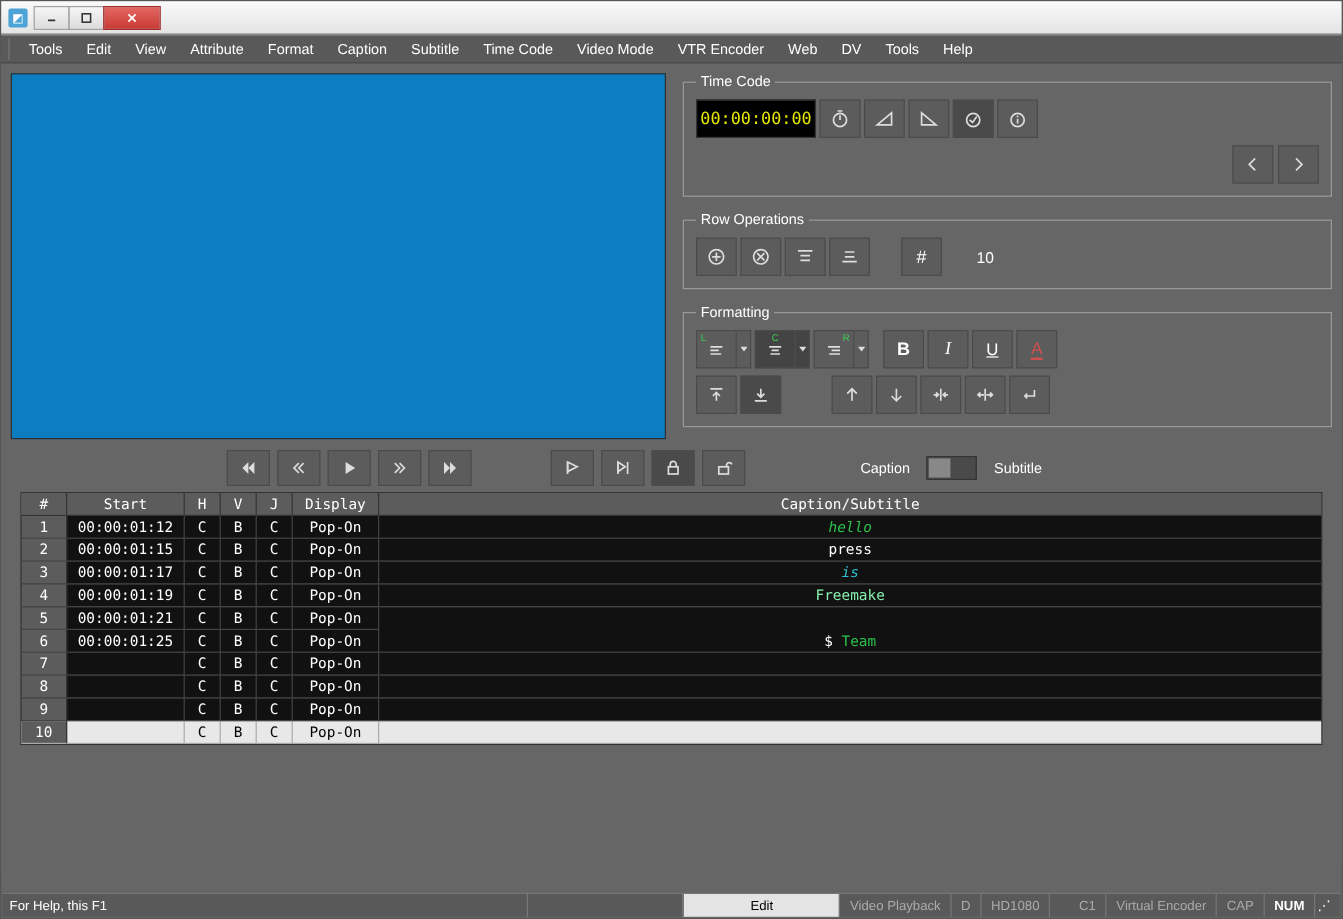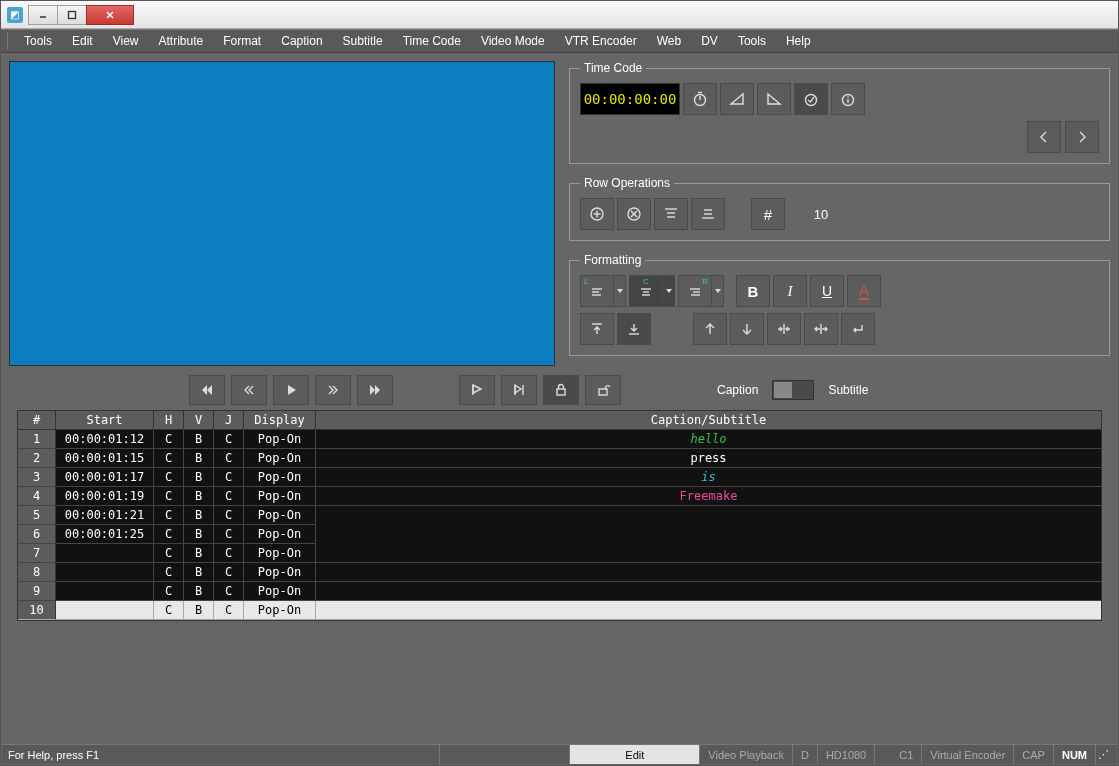--- a/index.html
+++ b/index.html
@@ -420,37 +420,38 @@
               <div class="cell c-disp">Pop-On</div>
               <div class="cell c-cap cap" style="border-right: none; font-style: italic;"><span style="color: rgb(44, 193, 208);">is</span></div>
             </div>
             <div class="grow">
               <div class="cell c-num">4</div>
               <div class="cell c-start">00:00:01:19</div>
               <div class="cell c-h">C</div>
               <div class="cell c-v">B</div>
               <div class="cell c-j">C</div>
               <div class="cell c-disp">Pop-On</div>
-              <div class="cell c-cap cap" style="border-right: none;"><span style="color: #ec4899;">Freemake</span></div>
+              <div class="cell c-cap cap" style="border-right: none;"><span style="color: #86efac;">Freemake</span></div>
             </div>
             <div class="grow">
               <div class="cell c-num">5</div>
               <div class="cell c-start">00:00:01:21</div>
               <div class="cell c-h">C</div>
               <div class="cell c-v">B</div>
               <div class="cell c-j">C</div>
               <div class="cell c-disp">Pop-On</div>
             </div>
             <div class="grow">
               <div class="cell c-num">6</div>
               <div class="cell c-start">00:00:01:25</div>
               <div class="cell c-h">C</div>
               <div class="cell c-v">B</div>
               <div class="cell c-j">C</div>
               <div class="cell c-disp">Pop-On</div>
+              <div class="cell c-cap cap" style="border-right: none;"><span style="color:#fff">$ </span><span style="color:#2cc24b">Team</span></div>
             </div>
             <div class="grow">
               <div class="cell c-num">7</div>
               <div class="cell c-start"></div>
               <div class="cell c-h">C</div>
               <div class="cell c-v">B</div>
               <div class="cell c-j">C</div>
               <div class="cell c-disp">Pop-On</div>
               <div class="cell c-cap cap" style="border-right: none;"><span style="color: rgb(255, 255, 255);"></span></div>
             </div>
@@ -481,21 +482,21 @@
               <div class="cell c-disp">Pop-On</div>
               <div class="cell c-cap cap" style="border-right: none;"><span style="color: rgb(0, 0, 0);"></span></div>
             </div>
           </div>
       </div>
       <div class="grid-bottom"></div>
     </div>
   </div>
 
   <div class="statusbar">
-    <span>For Help, press F1</span>
+    <span>For Help, this F1</span>
     <div class="spc"></div>
     <div class="cellb big"></div>
     <div class="cellb big" style="background:#e4e4e4;color:#000;">Edit</div>
     <div class="cellb" style="color:#aaa;">Video Playback</div>
     <div class="cellb" style="color:#aaa;">D</div>
     <div class="cellb" style="color:#aaa;text-align:center;">HD1080</div>
     <div class="cellb" style="color:#aaa;padding-left:24px;">C1</div>
     <div class="cellb" style="color:#aaa;">Virtual Encoder</div>
     <div class="cellb" style="color:#aaa;">CAP</div>
     <div class="cellb" style="font-weight:bold;">NUM</div>

